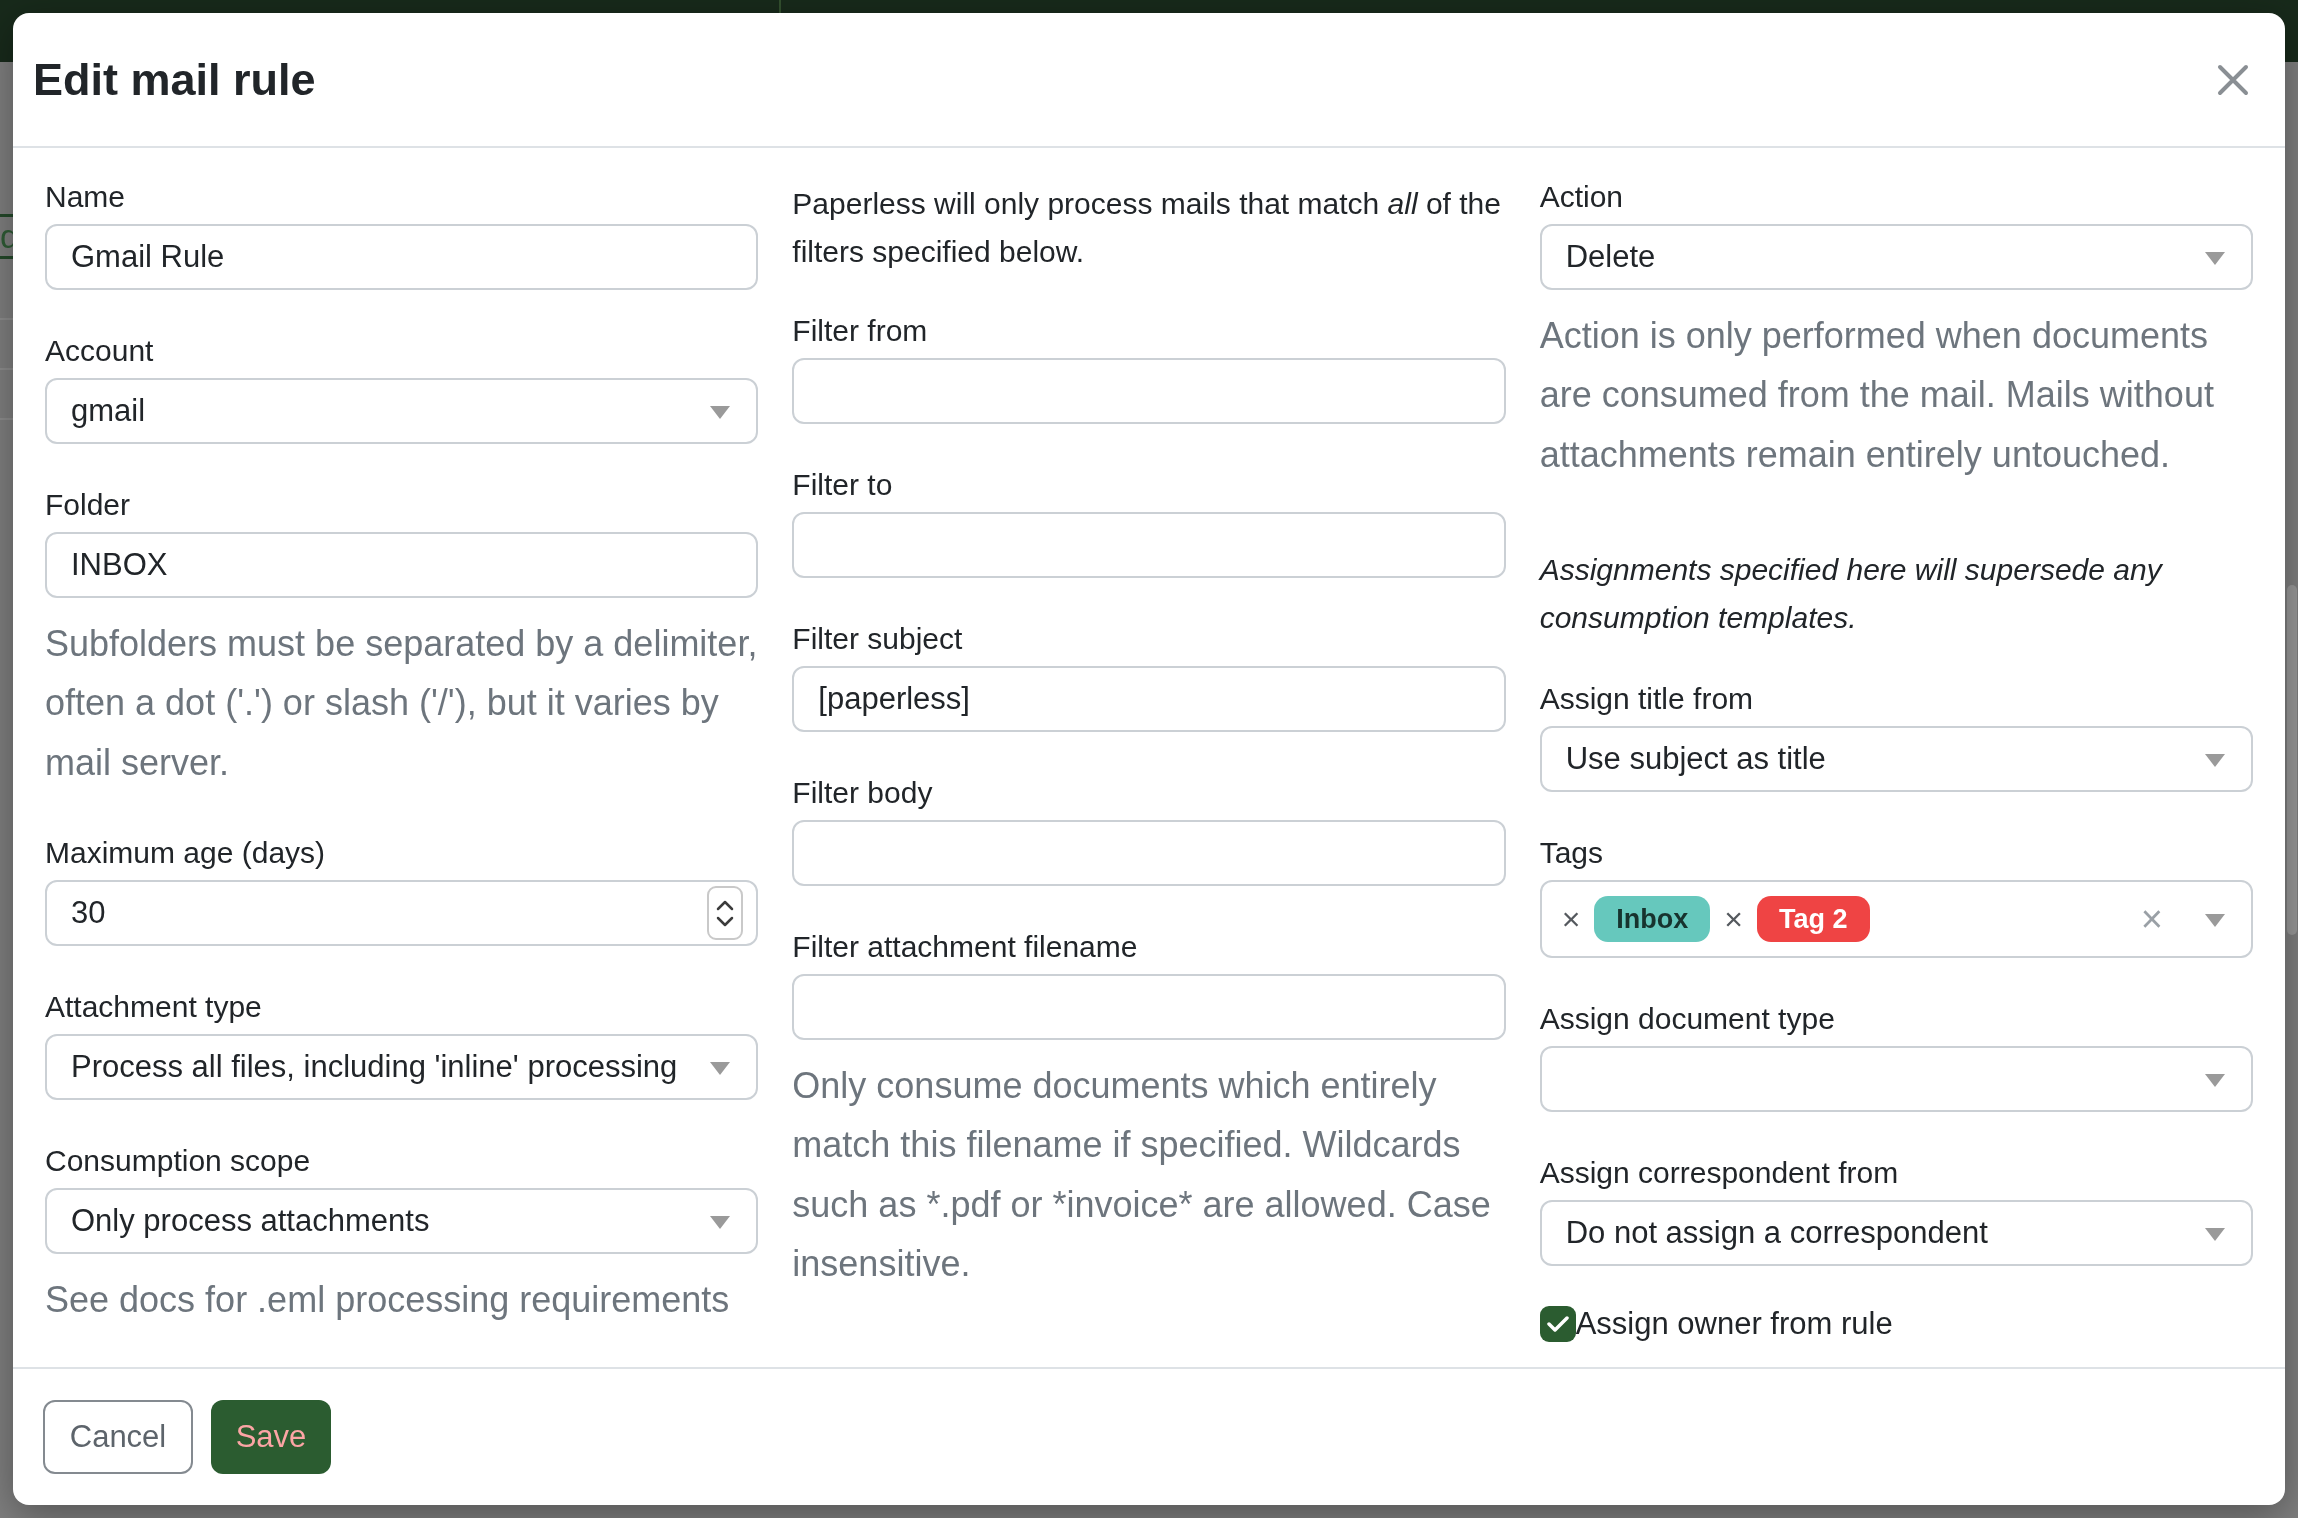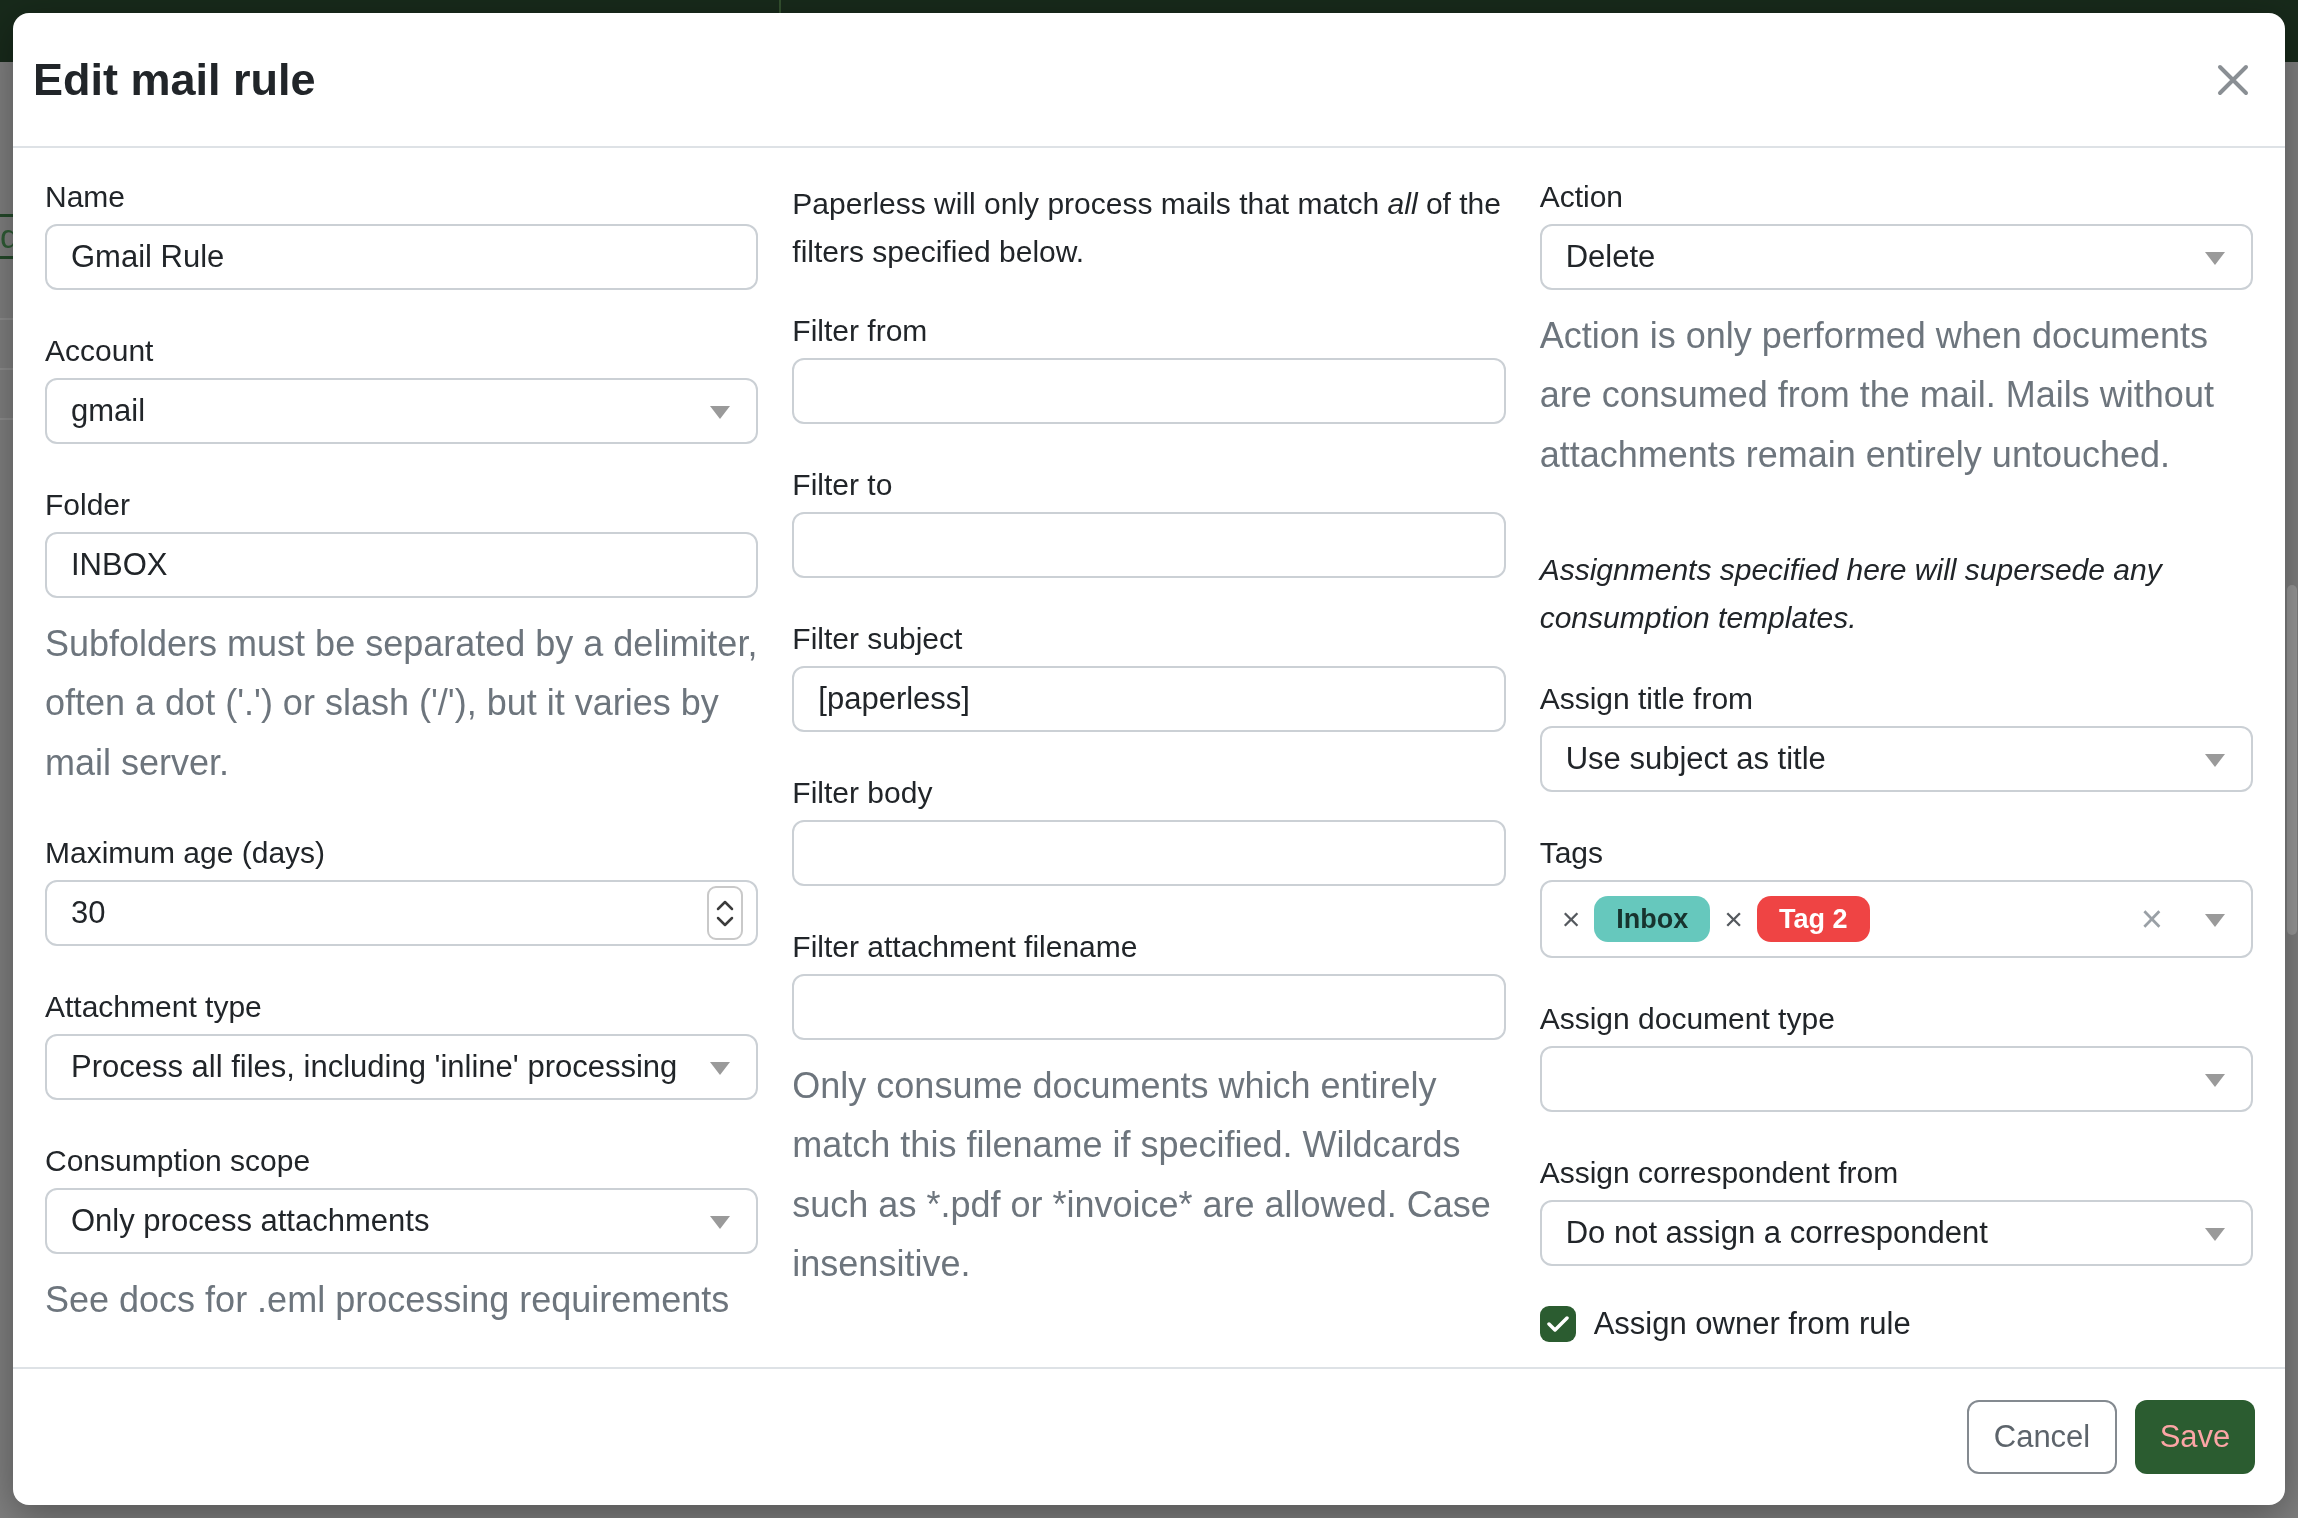--- a/index.html
+++ b/index.html
@@ -18,42 +18,42 @@
   .bg-fragment-text{position:absolute;top:218px;left:0;width:13px;height:36px;color:#2e5c35;font-size:34px;line-height:36px;overflow:hidden;}
   .bg-row-line{position:absolute;left:0;width:13px;height:2px;background:#8d8d8d;}
   .bg-scroll-thumb{position:absolute;right:1px;top:585px;width:10px;height:350px;background:#999;border-radius:5px;}
 
   
   .modal{position:absolute;left:13px;top:13px;width:2272px;height:1492px;background:#fff;border-radius:16px;box-shadow:0 10px 40px rgba(0,0,0,.35);display:flex;flex-direction:column;}
   .modal-header{height:135px;flex:0 0 135px;display:flex;align-items:center;padding:0 30px 0 20px;border-bottom:2px solid var(--divider);}
   .modal-title{font-size:45px;font-weight:bold;color:var(--text);}
   .modal-close{margin-left:auto;width:44px;height:44px;display:flex;align-items:center;justify-content:center;cursor:pointer;}
   .modal-body{flex:1 1 auto;display:grid;grid-template-columns:1fr 1fr 1fr;column-gap:34px;padding:32px 32px 0 32px;overflow:hidden;}
-  .modal-footer{flex:0 0 138px;border-top:2px solid var(--divider);display:flex;align-items:center;justify-content:flex-end;padding:0 30px;}
+  .modal-footer{flex:0 0 138px;border-top:2px solid var(--divider);display:flex;align-items:center;padding:0 30px;}
 
   
   .field{margin-bottom:44px;}
   .field-label{display:block;font-size:30px;color:var(--text);margin-bottom:10px;}
   .text-input,.select-box{position:relative;width:100%;height:66px;border:2px solid var(--border);border-radius:12px;background:#fff;}
   .text-input input{width:100%;height:100%;border:none;outline:none;background:transparent;font-family:"Liberation Sans",sans-serif;font-size:31px;color:var(--text);padding:0 60px 0 24px;border-radius:8px;}
   .select-box{display:flex;align-items:center;padding:0 60px 0 24px;font-size:31px;color:var(--text);cursor:pointer;}
   .caret{position:absolute;right:26px;top:50%;margin-top:-5px;width:0;height:0;border-left:10px solid transparent;border-right:10px solid transparent;border-top:13px solid #9a9a9a;}
   .stepper{position:absolute;right:13px;top:50%;transform:translateY(-50%);width:36px;height:54px;border:2px solid #c9c9c9;border-radius:9px;background:#fff;display:flex;flex-direction:column;align-items:center;justify-content:center;gap:5px;cursor:pointer;}
   .help{font-size:36px;color:var(--muted);line-height:1.65;margin-top:16px;}
   .intro{font-size:30px;line-height:1.6;color:var(--text);margin-bottom:38px;}
   .note{font-size:30px;line-height:1.6;color:var(--text);font-style:italic;margin:62px 0 40px 0;}
 
   
   .tags-box{position:relative;width:100%;height:78px;border:2px solid var(--border);border-radius:12px;background:#fff;display:flex;align-items:center;padding:0 120px 0 20px;gap:14px;cursor:pointer;}
   .tag-remove{color:#55595e;font-size:32px;line-height:1;cursor:pointer;}
   .tag-pill{display:inline-flex;align-items:center;height:46px;padding:0 22px;border-radius:14px;font-size:27px;font-weight:bold;white-space:nowrap;}
   .tags-clear{position:absolute;right:88px;top:50%;transform:translateY(-50%);color:#9aa0a6;font-size:38px;line-height:1;cursor:pointer;}
 
   
-  .check-row{display:flex;align-items:center;gap:18px;margin-top:40px;}
+  .check-row{display:flex;align-items:center;margin-top:40px;}
   .checkbox{width:36px;height:36px;border-radius:9px;background:var(--primary);display:flex;align-items:center;justify-content:center;flex:0 0 36px;cursor:pointer;}
   .check-label{font-size:31px;color:var(--text);}
 
   
   .btn{height:74px;border-radius:12px;font-family:"Liberation Sans",sans-serif;font-size:31px;display:flex;align-items:center;justify-content:center;cursor:pointer;}
   .btn-cancel{width:150px;background:#fff;border:2px solid #848a90;color:#5d646b;margin-right:18px;}
   .btn-save{width:120px;background:var(--primary);border:none;color:#fca5a5;}
 </style>
 </head>
 <body>

